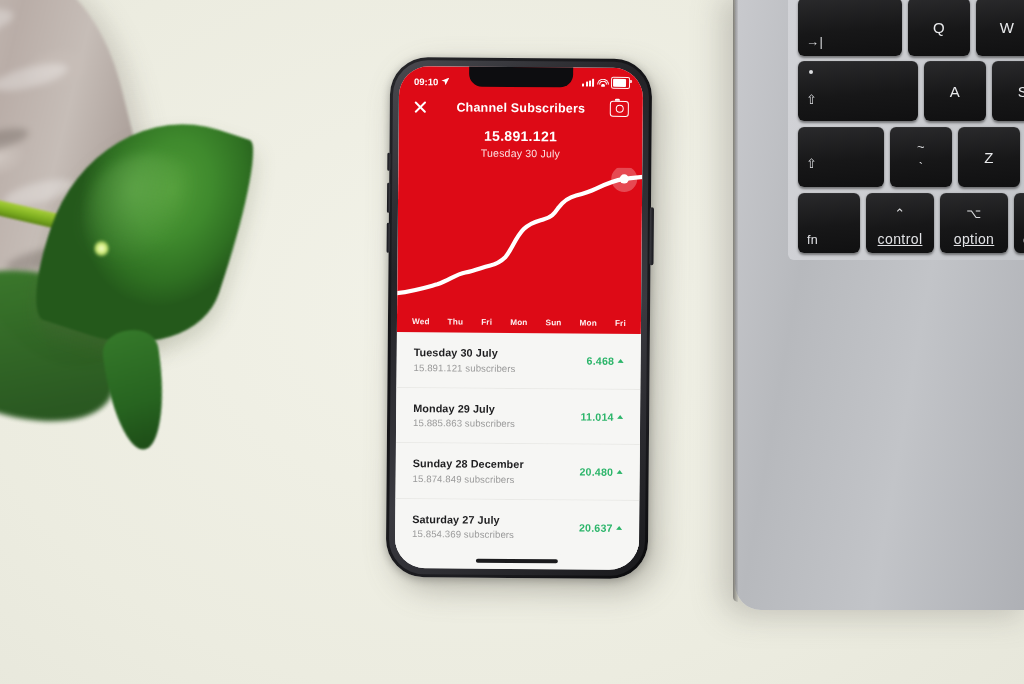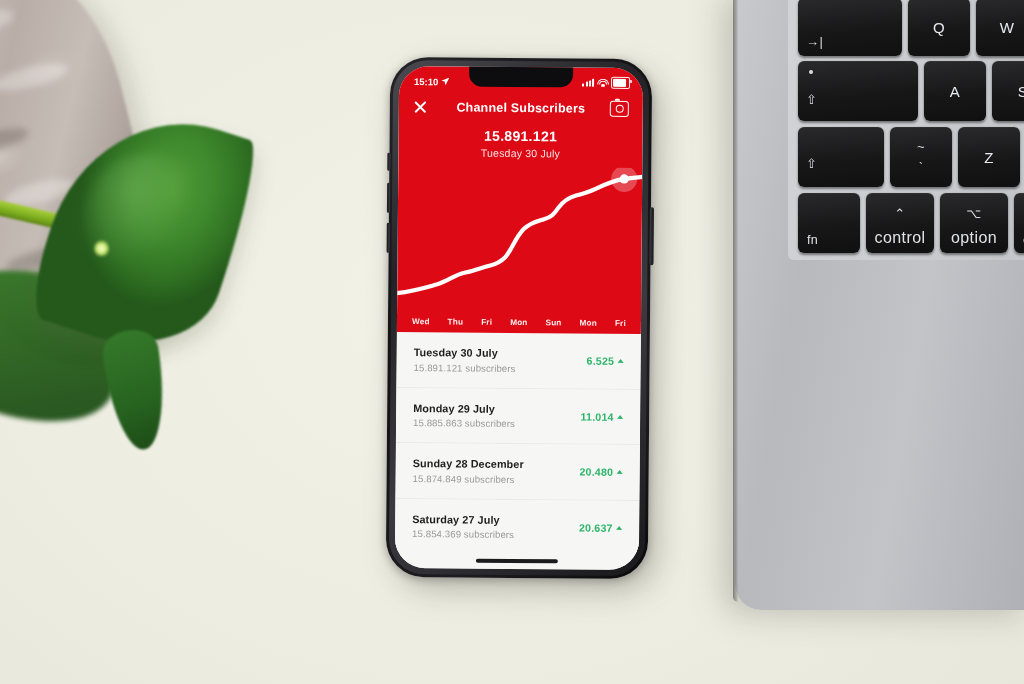--- a/index.html
+++ b/index.html
@@ -169,21 +169,21 @@
   .key .glyph-c-bot {
     position: absolute; left: 50%; bottom: 5px; transform: translateX(-50%);
     font-size: 13px; color: #d9dadd;
   }
   .key .label-bl {
     position: absolute; left: 9px; bottom: 6px;
     font-size: 12.5px; color: #e2e3e6;
   }
   .key .label-c {
     position: absolute; left: 50%; bottom: 6px; transform: translateX(-50%);
-    font-size: 16px; color: #e2e3e6;
+    font-size: 14px; color: #e2e3e6; text-decoration: underline;
   }
 
   
   .phone {
     position: absolute;
     left: 388px; top: 58px;
     width: 262px; height: 520px;
     background: linear-gradient(135deg, #26262a 0%, #121215 40%, #1d1d21 75%, #0b0b0d 100%);
     border-radius: 38px;
     box-shadow: 9px 12px 30px rgba(110,108,98,0.42), 0 2px 8px rgba(0,0,0,0.30);
@@ -513,21 +513,21 @@
     <div class="btn-vol-b"></div>
     <div class="btn-side"></div>
 
     <div class="screen">
 
       <div class="app-red">
         <div class="notch"></div>
 
         <div class="statusbar">
           <div class="sb-left">
-            <span>15:10</span>
+            <span>09:10</span>
             <span class="loc-arrow"></span>
           </div>
           <div class="sb-right">
             <span class="sig-bars">
                 <i></i>
                 <i></i>
                 <i></i>
                 <i></i>
               </span>
             <span class="wifi-ico">
@@ -582,21 +582,21 @@
       </div>
 
       <div class="app-list">
 
         <div class="row">
           <div class="row-left">
             <span class="row-title">Tuesday 30 July</span>
             <span class="row-sub">15.891.121 subscribers</span>
           </div>
           <div class="row-right">
-            <span class="row-delta">6.525</span>
+            <span class="row-delta">6.468</span>
             <span class="tri-up"></span>
           </div>
         </div>
 
         <div class="row">
           <div class="row-left">
             <span class="row-title">Monday 29 July</span>
             <span class="row-sub">15.885.863 subscribers</span>
           </div>
           <div class="row-right">

